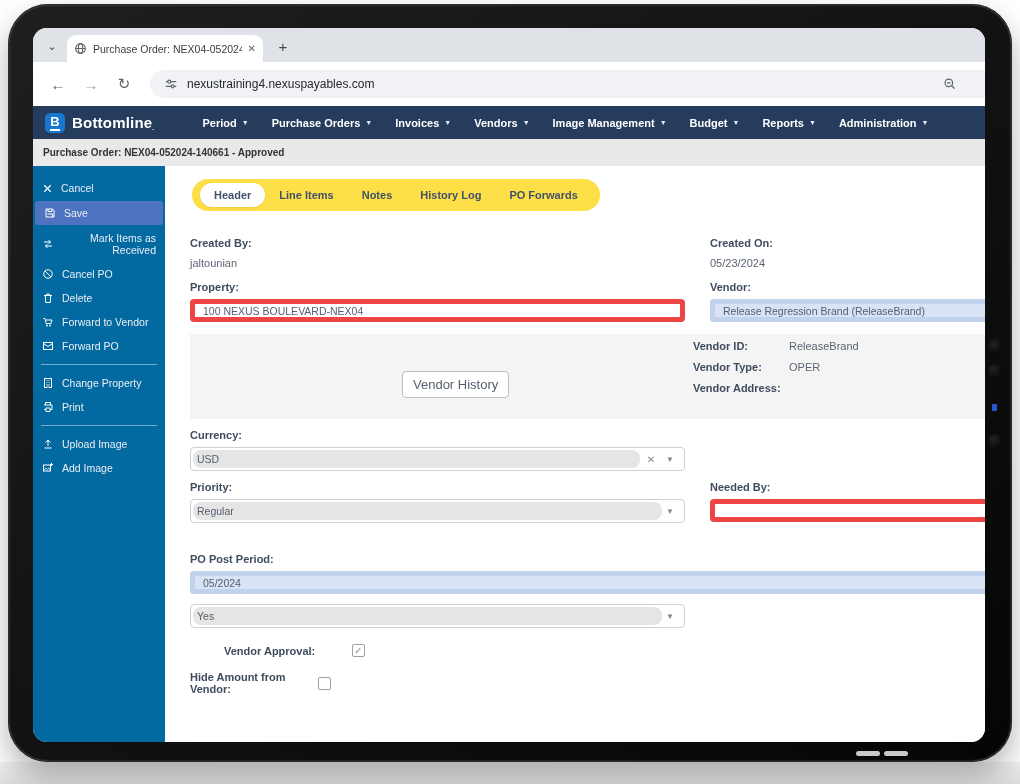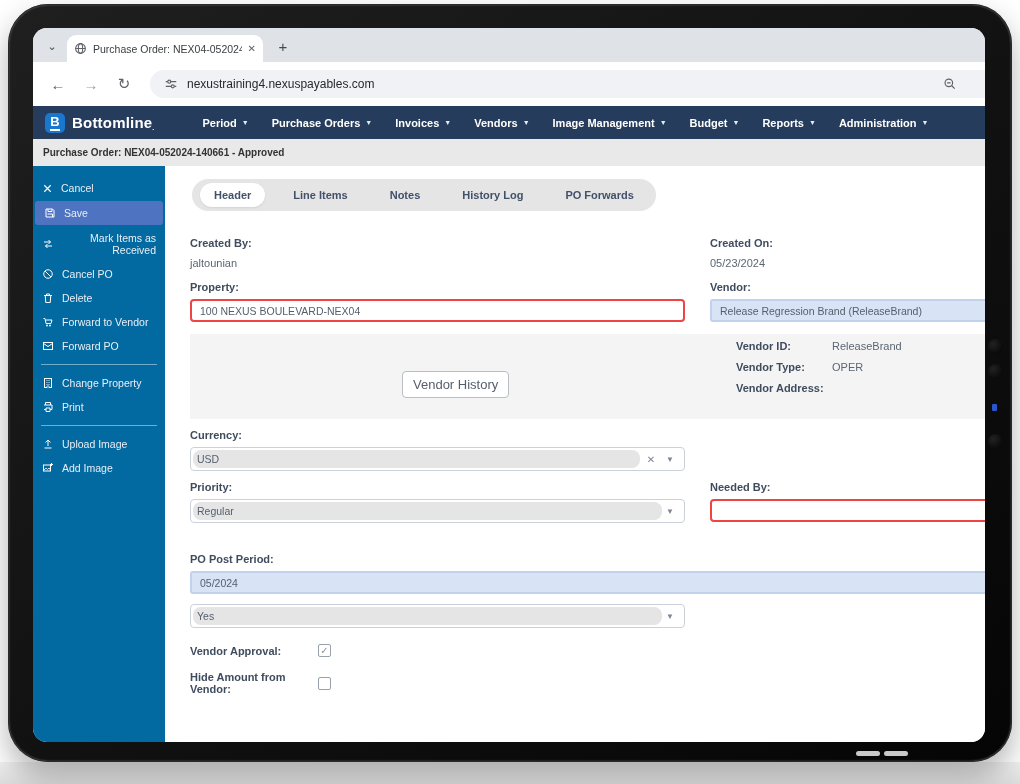--- a/index.html
+++ b/index.html
@@ -54,51 +54,51 @@
   
   .bodyrow { display:flex; height:576px; }
   .sidebar { width:132px; background:#0369a1; padding-top:10px; flex-shrink:0;text-align:right; }
   .sb-item { display:flex; align-items:center; gap:8px; padding:6px 9px; color:#e9eef5;
     font-size:10.5px; font-weight:500; }
   .sb-item.active { background:#4e73c0; margin:1px 2px; border-radius:3px; }
   .sb-item svg { flex-shrink:0; }
   .sb-div { border-top:1px solid rgba(255,255,255,.45); margin:6px 8px; }
   .main { flex:1; background:#fff; padding:13px 0 0 25px; overflow:hidden; position:relative; }
   
-  .tabs-pill { display:inline-flex; align-items:center; gap:14px; background:#e5e5e5;
+  .tabs-pill { display:inline-flex; align-items:center; gap:0; background:#fde047;
     border-radius:17px; padding:4px 8px; margin-left:2px; }
   .ptab { font-size:11px; font-weight:600; color:#42506a; padding:6px 14px; border-radius:14px; }
   .ptab.active { background:#fff; box-shadow:0 1px 2px rgba(0,0,0,.08); }
   
   .row { display:flex; }
   .col-l { width:495px; margin-right:25px; flex-shrink:0; }
   .col-r { width:345px; flex-shrink:0; }
   .flabel { font-size:11px; font-weight:bold; color:#3f4c5e; }
   .fvalue { font-size:11px; color:#5b6673; }
-  .input { height:23px; border:2px solid #ef4444; border-radius:4px; background:#fff;
+  .input { height:23px; border:5px solid #ef4444; border-radius:4px; background:#fff;
     display:flex; align-items:center; padding:0 8px; font-size:10.5px; color:#55606e; }
   .input.blue { background:#d9e3f6; border-color:#c3d2ec; border-radius:3px; }
   .selectbox { height:24px; border:1px solid #ccd1d9; border-radius:4px; background:#fff;
     display:flex; align-items:center; padding:2px; }
   .chip { flex:1; height:100%; background:#e5e5e5; border-radius:8px; display:flex;
     align-items:center; padding:0 4px; font-size:10.5px; color:#55606e; }
   .sel-x { color:#7d8793; font-size:10px; padding:0 7px; }
   .sel-caret { color:#7d8793; font-size:8px; padding:0 8px 0 4px; }
   .panel { background:#f4f4f5; width:820px; height:85px; margin-top:12px; position:relative; }
   .vh-btn { position:absolute; left:212px; top:37px; background:#fff; border:1px solid #b9bec5;
     border-radius:4px; padding:5px 10px; font-size:13px; color:#555f6b; }
-  .vinfo { position:absolute; left:546px; top:6px; }
+  .vinfo { position:absolute; left:503px; top:6px; }
   .vinfo-row { display:flex; margin-bottom:9px; }
   .vinfo-row .flabel { width:96px; }
   .chk { width:13px; height:13px; border:1px solid #98a1ab; border-radius:2px; background:#fff;
     display:flex; align-items:center; justify-content:center; font-size:10px; color:#8b949d; }
   .chk-row { display:flex; align-items:center; margin-top:14px; }
   .chk-row .flabel { width:128px; }
   .mt6{margin-top:6px;} .mt8{margin-top:8px;} .mt10{margin-top:10px;} .mt12{margin-top:12px;}
-  .mt16{margin-top:16px;} .mt26{margin-top:26px;} .mt30{margin-top:30px;}
+  .mt16{margin-top:16px;margin-left:34px;} .mt26{margin-top:26px;} .mt30{margin-top:30px;}
   svg { display:block; }
 </style>
 </head>
 <body>
 
 <div class="desk-band"></div>
 
 <div class="tablet">
   <div class="bezel-cam" style="top:335px"></div>
   <div class="bezel-cam" style="top:360px"></div>

